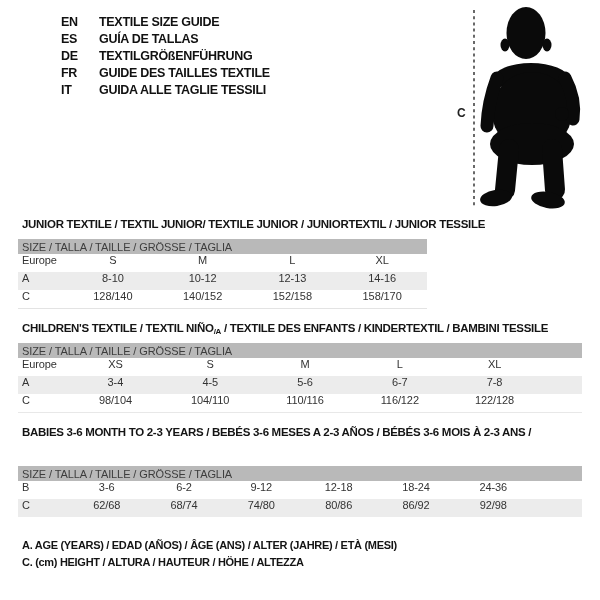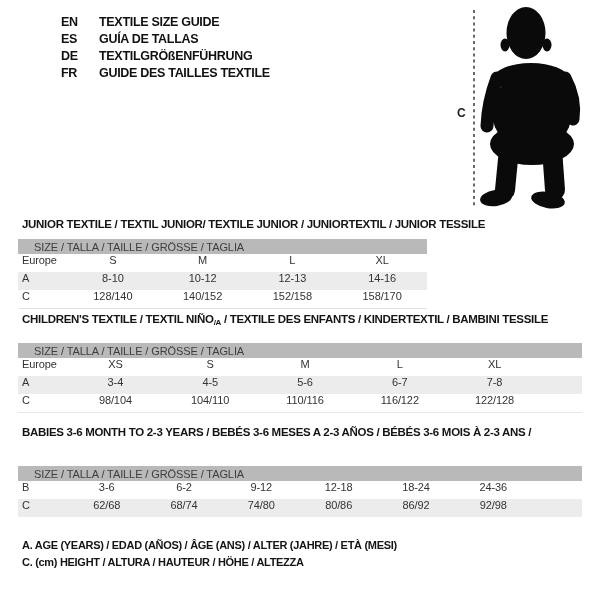--- a/index.html
+++ b/index.html
@@ -16,32 +16,32 @@
 
   
   .figure-svg { position:absolute; left:468px; top:4px; }
   .figure-label { position:absolute; left:457px; top:106px;
                   font-size:12px; font-weight:bold; color:#222; }
 
   
   .section-title { position:absolute; left:22px; font-weight:bold; font-size:11.5px;
                    letter-spacing:-0.3px; color:#141414; white-space:nowrap; line-height:17px;text-align:center; }
   #t1-title { top:216px; }
-  #t2-title { top:311px; }
+  #t2-title { top:320px; }
   #t3-title { top:424px; }
   .sub { font-size:8px; position:relative; top:2px; }
 
   
   .size-table { position:absolute; left:18px; font-size:11px; color:#333;
                 letter-spacing:-0.1px; }
   #t1 { top:239px; width:409px; border-bottom:1px solid #e3e3e3; }
   #t2 { top:343px; width:564px; border-bottom:1px solid #e8e8e8; }
   #t3 { top:466px; width:564px; }
   .bar { height:15px; background:#b9b9b9; display:flex; align-items:center;
-         padding-left:16px; box-sizing:border-box; color:#3d3d3d; }
+         padding-left:4px; box-sizing:border-box; color:#3d3d3d; }
   .trow { display:flex; height:18px; }
   .trow.shade { background:#ececec; }
   .tlabel { width:50px; padding-left:4px; box-sizing:border-box; }
   .tcell { flex:1 1 0; text-align:center; }
   .sp40 { flex:0 0 40px; }
   .sp50 { flex:0 0 50px; }
 
   
   .footnotes { position:absolute; left:22px; top:536px; }
   .footnote { height:17px; display:flex; align-items:center; font-size:11px;
@@ -61,20 +61,24 @@
       <span class="lang-code">ES</span>
       <span class="lang-label">GUÍA DE TALLAS</span>
     </div>
     <div class="lang-row">
       <span class="lang-code">DE</span>
       <span class="lang-label">TEXTILGRÖßENFÜHRUNG</span>
     </div>
     <div class="lang-row">
       <span class="lang-code">FR</span>
       <span class="lang-label">GUIDE DES TAILLES TEXTILE</span>
+    </div>
+    <div class="lang-row">
+      <span class="lang-code">IT</span>
+      <span class="lang-label">GUIDA ALLE TAGLIE TESSILI</span>
     </div>
   </div>
 
   <svg class="figure-svg" viewBox="0 0 130 210" width="130" height="210">
     <line x1="6" y1="6" x2="6" y2="202" stroke="#444" stroke-width="1.6" stroke-dasharray="3 3.2"></line>
     <g fill="#0a0a0a">
       <ellipse cx="58" cy="29" rx="19.5" ry="26"></ellipse>
       <ellipse cx="37" cy="41" rx="4.5" ry="6.5"></ellipse>
       <ellipse cx="79" cy="41" rx="4.5" ry="6.5"></ellipse>
       <ellipse cx="63" cy="74" rx="37" ry="15"></ellipse>

